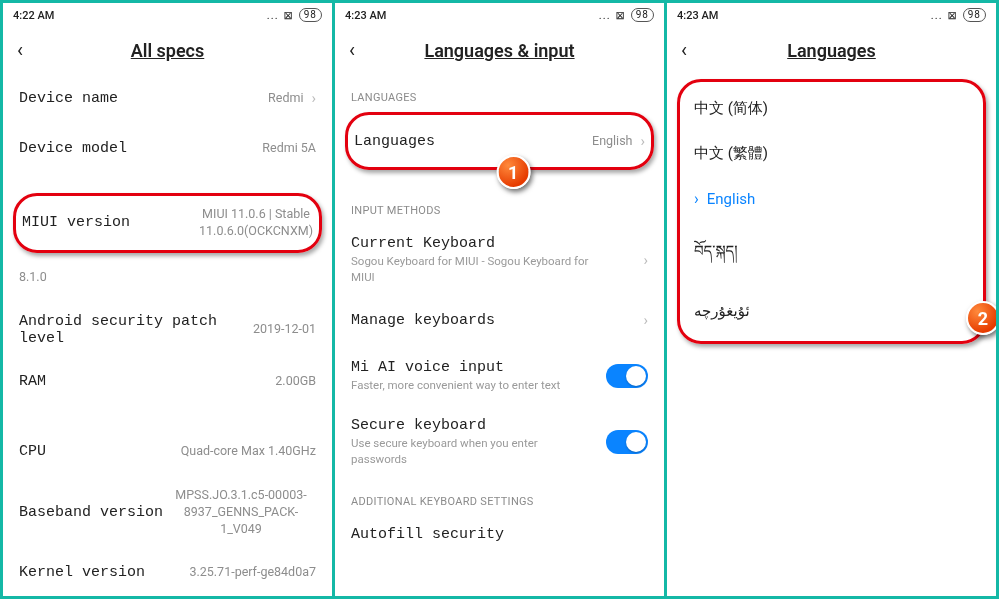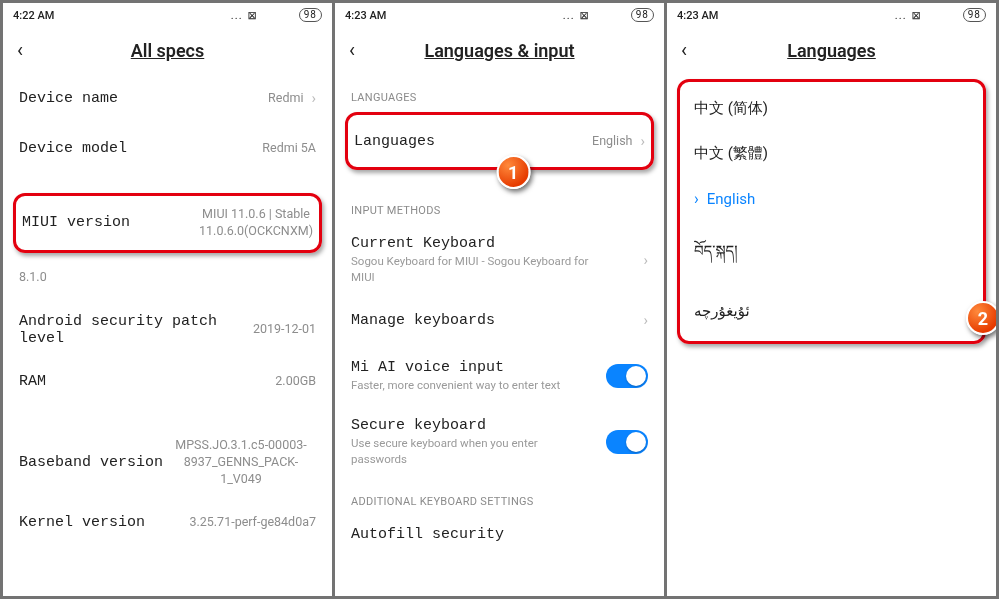--- a/index.html
+++ b/index.html
@@ -1,37 +1,37 @@
 <!DOCTYPE html>
 <html><head>
 <meta charset="utf-8">
 <style>
   * { box-sizing: border-box; margin: 0; padding: 0; }
   body { font-family: -apple-system, "Segoe UI", Roboto, sans-serif; background: #000; overflow: hidden; }
-  .viewport { width: 999px; height: 599px; background: #737373; display: flex; gap: 3px; padding: 3px; }
+  .viewport { width: 999px; height: 599px; background: #14b8a6; display: flex; gap: 3px; padding: 3px; }
   .screen { flex: 1; background: #fff; display: flex; flex-direction: column; overflow: hidden; position: relative; }
   .statusbar { height: 24px; display: flex; align-items: center; padding: 0 10px; font-size: 11px; color: #222; }
   .statusbar .time { font-weight: 500; }
   .statusbar .right { margin-left: auto; display: flex; align-items: center; gap: 5px; letter-spacing: 1px; }
-  .batt { font-size: 10px; border: 1px solid #555; border-radius: 7px; padding: 0 4px; line-height: 12px; margin-left: 36px; }
+  .batt { font-size: 10px; border: 1px solid #555; border-radius: 7px; padding: 0 4px; line-height: 12px; }
   .titlebar { display: flex; align-items: center; height: 46px; padding: 0 14px; }
   .titlebar .back { font-size: 20px; color: #222; width: 24px; cursor: pointer; }
   .titlebar .title { flex: 1; text-align: center; font-size: 18px; font-weight: 600; color: #222; margin-left: -24px; text-decoration: underline; }
   .content { flex: 1; overflow: hidden; padding: 0 16px; }
   .section-label { font-size: 11px; letter-spacing: 0.3px; color: #8b8b8b; margin: 18px 0 8px; text-transform: uppercase; }
   .row { display: flex; align-items: center; min-height: 50px; padding: 10px 0; }
   .row .left { flex: 1; }
   .row .label { font-size: 15px; color: #222; font-family: Liberation Mono, monospace; }
   .row .sub { font-size: 11.5px; color: #9a9a9a; margin-top: 2px; line-height: 1.35; max-width: 240px; }
   .row .value { font-size: 12.5px; color: #8d8d8d; text-align: center; line-height: 1.35; max-width: 150px; }
   .row .chevron { color: #bcbcbc; margin-left: 8px; font-size: 15px; }
   .toggle { width: 42px; height: 24px; border-radius: 12px; background: #0a84ff; position: relative; }
   .toggle::after { content: ""; position: absolute; right: 2px; top: 2px; width: 20px; height: 20px; background: #fff; border-radius: 50%; box-shadow: 0 1px 2px rgba(0,0,0,.25); }
   .tall { min-height: 62px; }
-  .highlight-red { border: 3px solid #e3000f; border-radius: 12px; margin: 0 -6px; padding: 6px 6px; box-shadow: 2px 3px 4px rgba(0,0,0,.35); }
+  .highlight-red { border: 3px solid #e3000f; border-radius: 24px; margin: 0 -6px; padding: 6px 6px; box-shadow: 2px 3px 4px rgba(0,0,0,.35); }
   .highlight-red .row { padding: 4px 0; min-height: 40px; }
   .lang-row { padding: 13px 6px; font-size: 15px; color: #222; display: flex; align-items: center; gap: 6px; }
   .lang-row.selected { color: #0a84ff; }
   .lang-row.selected::before { content: "›"; color: #0a84ff; margin-right: 2px; font-size: 16px; }
   .badge { position: absolute; width: 34px; height: 34px; border-radius: 50%; background: radial-gradient(circle at 32% 28%, #ff8a3c, #e63b00 72%); color: #fff; font-weight: 700; font-size: 18px; display: flex; align-items: center; justify-content: center; border: 2px solid #fff; box-shadow: 2px 3px 5px rgba(0,0,0,.55); }
   .spacer { height: 20px; }
 </style>
 </head>
 <body>
 
@@ -83,20 +83,26 @@
           </div>
         <div class="value">2019-12-01</div>
       </div>
       <div class="row">
         <div class="left">
             <div class="label">RAM</div>
           </div>
         <div class="value">2.00GB</div>
       </div>
       <div class="spacer"></div>
+      <div class="row">
+        <div class="left">
+            <div class="label">CPU</div>
+          </div>
+        <div class="value">Quad-core Max 1.40GHz</div>
+      </div>
       <div class="row tall">
         <div class="left">
             <div class="label">Baseband version</div>
           </div>
         <div class="value">MPSS.JO.3.1.c5-00003-8937_GENNS_PACK-1_V049</div>
       </div>
       <div class="row">
         <div class="left">
             <div class="label">Kernel version</div>
           </div>

